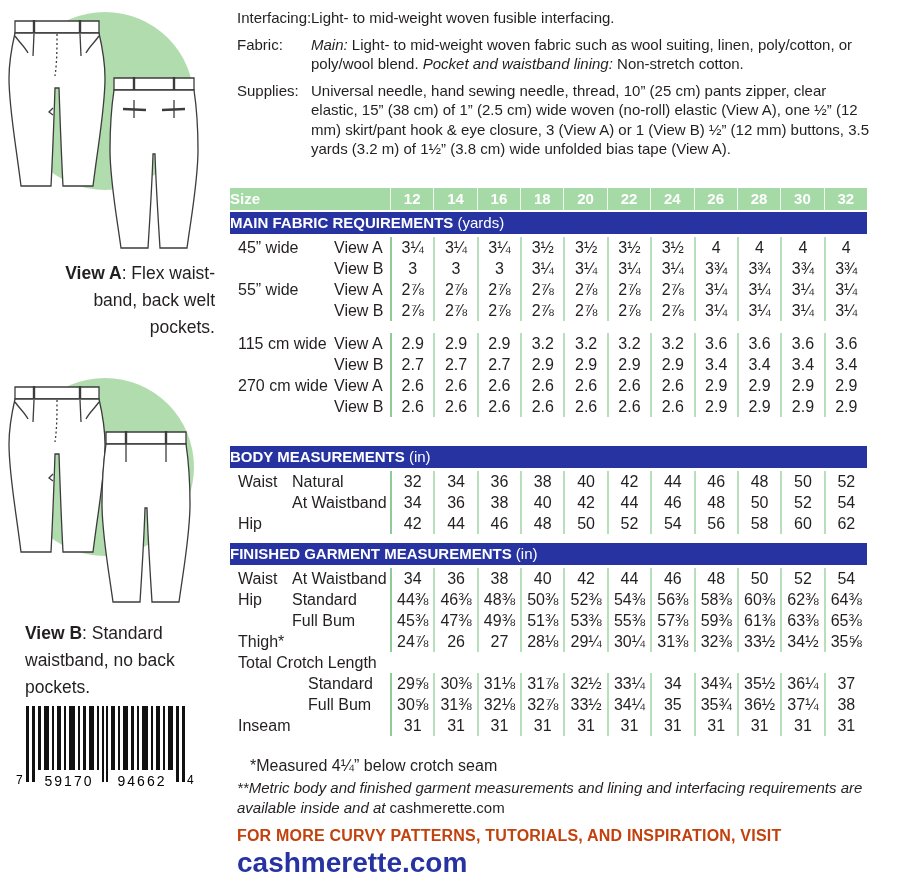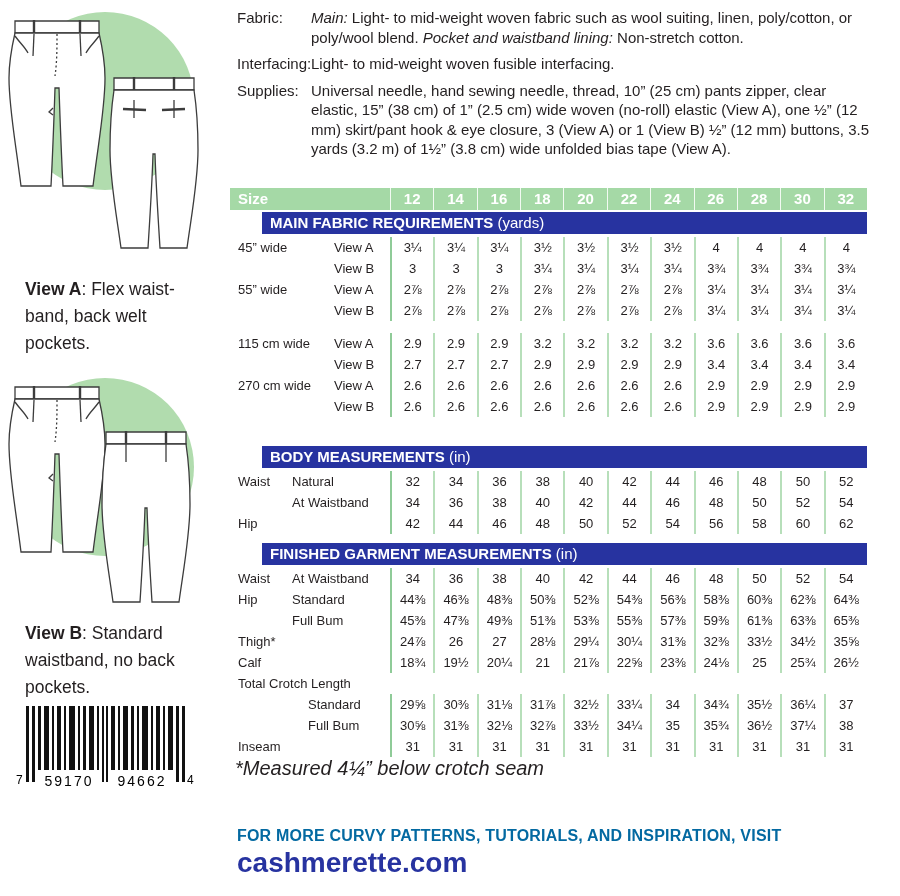--- a/index.html
+++ b/index.html
@@ -6,64 +6,64 @@
   body { background:#fff; font-family:"Liberation Sans", sans-serif; color:#231f20; }
   .page { position:relative; width:900px; height:896px; background:#fff; overflow:hidden; }
 
   
   .circle { position:absolute; width:178px; height:178px; border-radius:50%; background:#b1dcae; }
   .circle.a { left:16px; top:12px; }
   .circle.b { left:16px; top:378px; }
   .pants { position:absolute; }
   .caption { position:absolute; left:25px; width:190px; font-size:17.5px; line-height:27px; white-space:pre-line; }
   .caption b { font-weight:bold; }
-  .caption.a { top:276px; }
+  .caption.a { top:260px;text-align:right; }
   .caption.b { top:620px; }
   .barcode { position:absolute; left:14px; top:704px; }
 
   
   .materials { position:absolute; left:237px; top:8px; width:640px; }
   .materials h1 { font-size:16px; font-weight:bold; letter-spacing:.2px; margin-bottom:11px; }
   .mrow { display:flex; font-size:15px; line-height:19.5px; margin-bottom:7px; }
   .mrow .mlabel { width:74px; flex:none; }
   .mrow .mtext { flex:1; }
   .it { font-style:italic; }
 
   
   .size-bar { position:absolute; left:230px; top:188px; width:637px; height:22px; display:flex; align-items:stretch;
               background:#a5d9a6; color:#fff; font-weight:bold; font-size:15px; }
-  .size-label { width:160px; padding-left:8px; line-height:22px; }
+  .size-label { width:160px; line-height:22px; }
   .size-bar .cell { border-left:1px solid rgba(255,255,255,.85); }
 
   .mtable { position:absolute; left:230px; width:637px; }
   .mtable.yards    { top:212px; }
   .mtable.meters   { top:330px; }
   .mtable.body     { top:446px; }
   .mtable.finished { top:543px; }
-  .bar { height:22px; line-height:22px; background:#2733a0; color:#fff; font-size:15px; padding-left:8px;margin-left:32px; }
+  .bar { height:22px; line-height:22px; background:#2733a0; color:#fff; font-size:15px; padding-left:0; }
   .bar .btitle { font-weight:bold; }
   .bar .bsuffix { font-weight:normal; }
   .rows { margin-top:3px; }
-  .trow { display:flex; height:21px; font-size:13px; align-items:flex-end; }
+  .trow { display:flex; height:21px; font-size:16px; align-items:flex-end; }
   .trow .l1 { padding-left:8px; line-height:21px; }
   .trow .l2 { line-height:21px; }
   .t-fabric .l1 { width:104px; }
   .t-fabric .l2 { width:56px; }
   .t-body .l1 { width:62px; }
   .t-body .l2 { width:98px; }
   .cell { flex:1; text-align:center; line-height:21px; border-left:2px solid #b7dfba; overflow:hidden; }
   .cell.c0 { border-left:2px solid #8fcb98; }
   .span-row .l1 { width:160px; }
   .indent-row .l2 { padding-left:16px; }
 
   
-  .fn1 { position:absolute; left:235px; top:757px; font-size:20px; font-style:italic; }
+  .fn1 { position:absolute; left:250px; top:757px; font-size:16px; }
   .fn2 { position:absolute; left:237px; top:778px; width:645px; font-size:15px; line-height:20px; }
   .fn2 .plain { font-style:normal; }
-  .footer-line { position:absolute; left:237px; top:827px; font-size:16px; font-weight:bold; color:#0369a1; letter-spacing:.2px; }
+  .footer-line { position:absolute; left:237px; top:827px; font-size:16px; font-weight:bold; color:#c2410c; letter-spacing:.2px; }
   .footer-site { position:absolute; left:237px; top:847px; font-size:28px; font-weight:bold; color:#2733a0; text-decoration:none; }
 
   svg .ln { fill:none; stroke:#3c3c3c; stroke-width:1.3; }
   svg .fillw { fill:#fff; stroke:#3c3c3c; stroke-width:1.3; }
   svg .thick { stroke-width:2.4; }
   svg .dots { stroke-dasharray:2,2.5; }
 </style>
 </head>
 <body>
 
@@ -159,26 +159,26 @@
         <rect x="168" y="2" width="3" height="76"></rect>
     </g>
     <text x="2" y="80" font-size="12">7</text>
     <text x="55" y="82" font-size="14" text-anchor="middle" letter-spacing="2">59170</text>
     <text x="128" y="82" font-size="14" text-anchor="middle" letter-spacing="2">94662</text>
     <text x="173" y="80" font-size="12">4</text>
   </svg>
 
   <div class="materials">
     <div class="mrow">
+      <span class="mlabel">Interfacing:</span>
+      <span class="mtext">Light- to mid-weight woven fusible interfacing.</span>
+    </div>
+    <div class="mrow">
       <span class="mlabel">Fabric:</span>
       <span class="mtext"><span class="it">Main:</span><span> Light- to mid-weight woven fabric such as wool suiting, linen, poly/cotton, or poly/wool blend. </span><span class="it">Pocket and waistband lining:</span><span> Non-stretch cotton.</span></span>
-    </div>
-    <div class="mrow">
-      <span class="mlabel">Interfacing:</span>
-      <span class="mtext">Light- to mid-weight woven fusible interfacing.</span>
     </div>
     <div class="mrow">
       <span class="mlabel">Supplies:</span>
       <span class="mtext">Universal needle, hand sewing needle, thread, 10” (25 cm) pants zipper, clear elastic, 15” (38 cm) of 1” (2.5 cm) wide woven (no-roll) elastic (View A), one ½” (12 mm) skirt/pant hook &amp; eye closure, 3 (View A) or 1 (View B) ½” (12 mm) buttons, 3.5 yards (3.2 m) of 1½” (3.8 cm) wide unfolded bias tape (View A).</span>
     </div>
   </div>
 
   <div class="size-bar">
     <span class="size-label">Size</span>
 
@@ -433,35 +433,20 @@
           <span class="cell">27</span>
           <span class="cell">28⅛</span>
           <span class="cell">29¼</span>
           <span class="cell">30¼</span>
           <span class="cell">31⅜</span>
           <span class="cell">32⅜</span>
           <span class="cell">33½</span>
           <span class="cell">34½</span>
           <span class="cell">35⅝</span>
         </div>
-        <div class="trow">
-          <span class="l1">Calf</span>
-          <span class="l2"></span>
-          <span class="cell c0">18¾</span>
-          <span class="cell">19½</span>
-          <span class="cell">20¼</span>
-          <span class="cell">21</span>
-          <span class="cell">21⅞</span>
-          <span class="cell">22⅝</span>
-          <span class="cell">23⅜</span>
-          <span class="cell">24⅛</span>
-          <span class="cell">25</span>
-          <span class="cell">25¾</span>
-          <span class="cell">26½</span>
-        </div>
         <div class="trow span-row">
           <span class="l1">Total Crotch Length</span>
           <span class="cell c0"></span>
           <span class="cell"></span>
           <span class="cell"></span>
           <span class="cell"></span>
           <span class="cell"></span>
           <span class="cell"></span>
           <span class="cell"></span>
           <span class="cell"></span>
@@ -511,17 +496,18 @@
           <span class="cell">31</span>
           <span class="cell">31</span>
           <span class="cell">31</span>
           <span class="cell">31</span>
           <span class="cell">31</span>
         </div>
       </div>
   </div>
 
   <div class="fn1">*Measured 4¼” below crotch seam</div>
+  <div class="fn2"><span class="it">**Metric body and finished garment measurements and lining and interfacing requirements are available inside and at </span><span class="plain">cashmerette.com</span></div>
 
   <div class="footer-line">FOR MORE CURVY PATTERNS, TUTORIALS, AND INSPIRATION, VISIT</div>
   <a class="footer-site" href="#">cashmerette.com</a>
 
 </div>
 
 </body></html>

